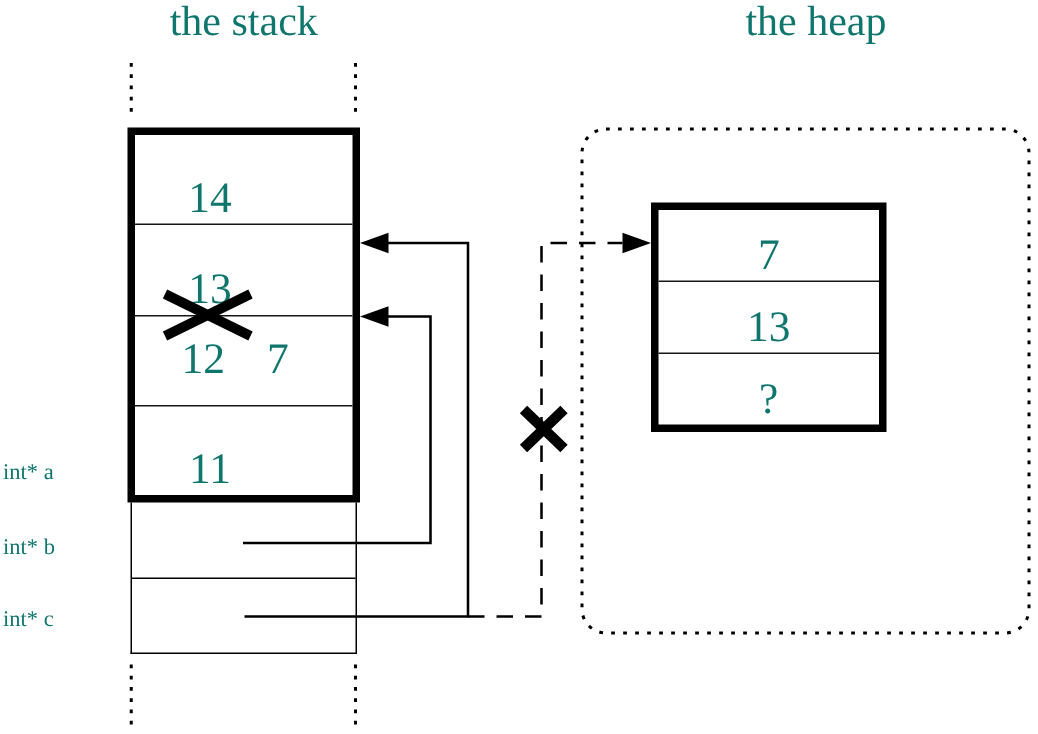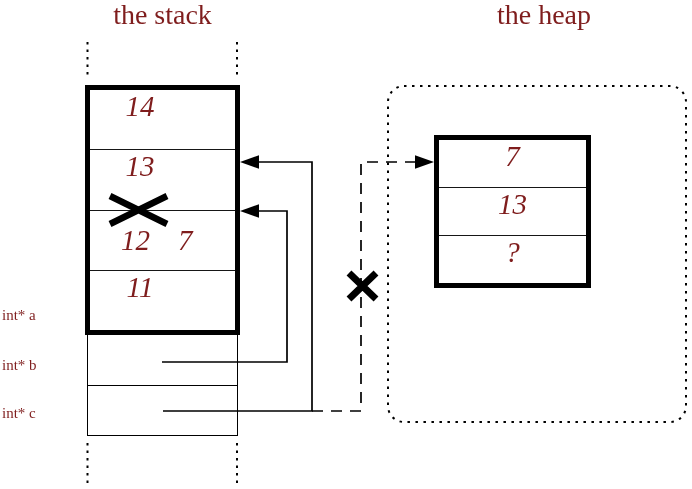--- a/index.html
+++ b/index.html
@@ -1,21 +1,21 @@
 <!DOCTYPE html>
 <html><head>
 <meta charset="utf-8">
 <style>
   html, body { margin: 0; padding: 0; background: #ffffff; }
   .canvas {
     position: relative;
     width: 692px; height: 489px;
     background: #ffffff;
     font-family: "Liberation Serif", "DejaVu Serif", serif;
-    color: #7f1d1d;
+    color: #0f766e;
     overflow: hidden;
   }
   .title {
     position: absolute;
     font-size: 28px;
     line-height: 28px;
     text-align: center;
     white-space: nowrap;
   }
   .title-stack { left: 85px; top: 1px; width: 155px; }
@@ -29,23 +29,22 @@
     display: flex;
     flex-direction: column;
     background: transparent;
   }
   .stack-box { left: 85px; top: 85px; width: 155px; height: 250px; }
   .heap-box  { left: 434px; top: 135px; width: 157px; height: 153px; }
   .cell {
     position: relative;
     flex: 1;
     display: flex;
-    align-items: flex-start;
+    align-items: flex-end;
     font-size: 29px;
-    font-style: italic;
   }
   .cell + .cell { border-top: 1.7px solid #161616; }
   .stack-box .cell .val {
     display: inline-block;
     width: 100px;
     text-align: center;
   }
   .heap-box .cell .val {
     display: inline-block;
     width: 100%;

